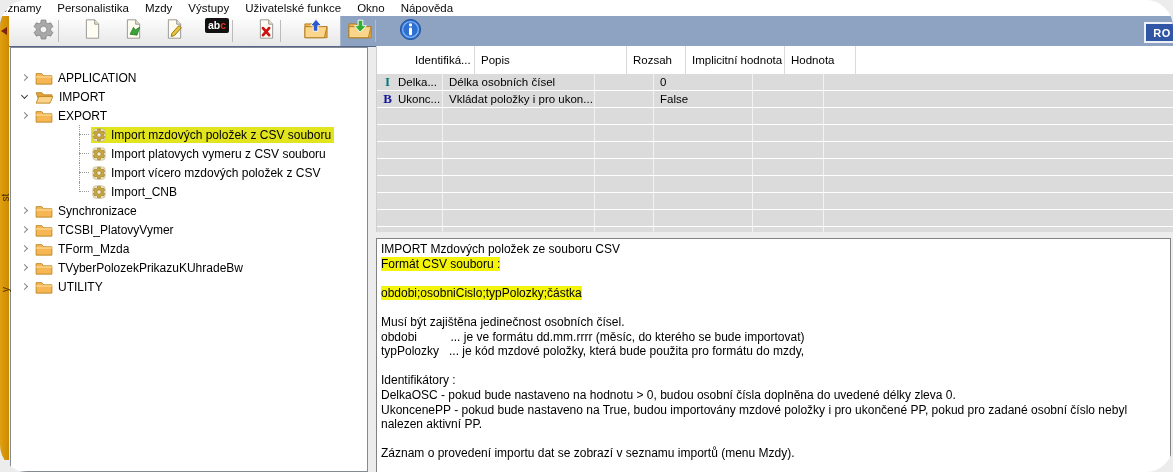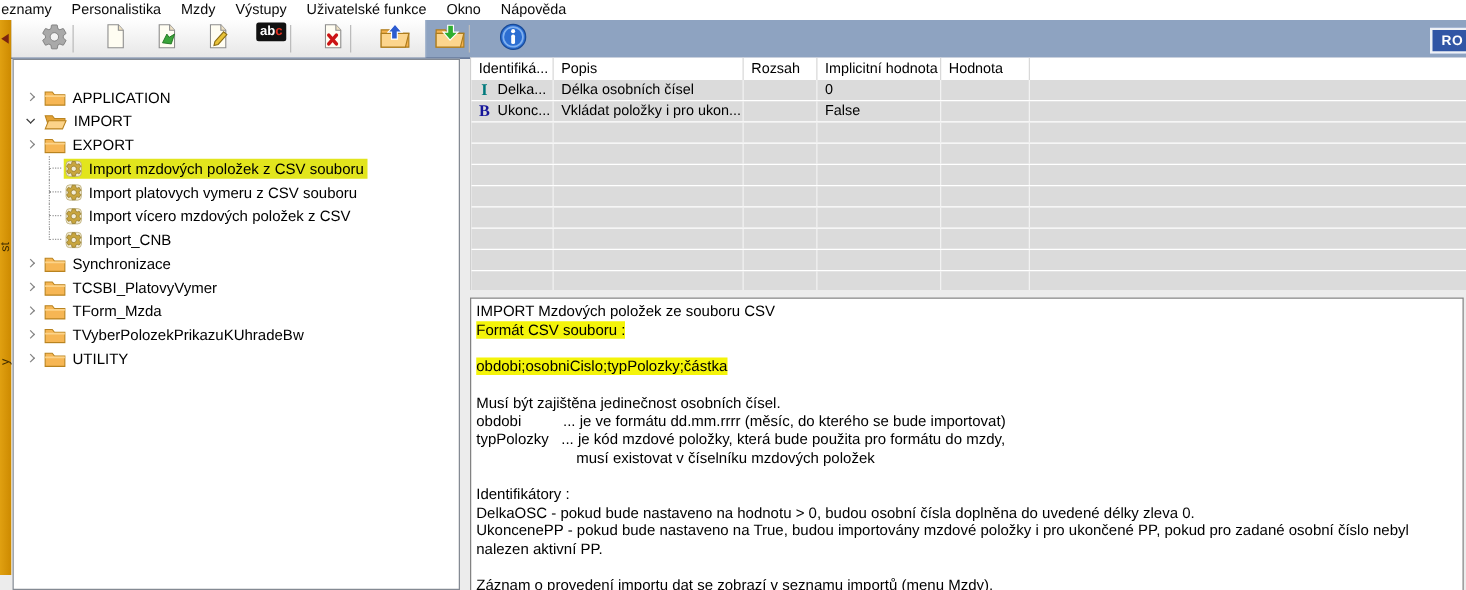--- a/index.html
+++ b/index.html
@@ -1,19 +1,19 @@
 <!DOCTYPE html>
 <html><head>
 <meta charset="utf-8">
 <style>
   * { margin:0; padding:0; box-sizing:border-box; }
   html,body { background:#ececec; }
   .screen {
     position:relative; width:1173px; height:472px; overflow:hidden;
-    background:#ececec; font-family:"Liberation Sans",sans-serif; color:#000;
+    background:#ececec; font-family:"Liberation Sans",sans-serif; color:#000;border-radius:27px;
   }
 
   
   .menubar { position:absolute; left:0; top:0; width:100%; height:16px;
     background:#ffffff; display:flex; align-items:center; }
   .menu-item { font-size:11.5px; color:#0a0a0a; padding:0 8px; cursor:default; }
   .menu-item:first-child { padding-left:1px; }
 
   
   .toolbar-band { position:absolute; left:0; top:16px; width:100%; height:31px;
@@ -45,36 +45,36 @@
 
   
   .tree-panel { position:absolute; left:10px; top:47px; width:358px; height:425px;
     background:#fff; border:1px solid #848a93; padding-top:20px; overflow:hidden; }
   .tree-row { position:relative; height:19px; display:flex; align-items:center;
     font-size:12px; cursor:default; }
   .chev { flex:none; width:5px; height:5px; margin-left:11px; margin-right:7px;
     border-right:1.5px solid #848484; border-bottom:1.5px solid #848484;
     transform:rotate(-45deg); }
   .chev.expanded { transform:rotate(45deg); border-color:#3c3c3c; margin-top:-3px; }
-  .tree-row.child { padding-left:40px; }
+  .tree-row.child { padding-left:40px;margin-left:40px; }
   .tree-row.child::before { content:""; position:absolute; left:28px; top:9px;
     width:10px; border-top:1px dotted #9a9a9a; }
   .tree-row.child::after { content:""; position:absolute; left:28px; top:0;
     height:100%; border-left:1px dotted #9a9a9a; }
   .tree-row.child.last::after { height:10px; }
   .tree-label-wrap { display:flex; align-items:center; padding:1px 3px 1px 1px; }
   .tree-label-wrap.hl { background:#e2e51d; }
   .tree-ico { flex:none; display:flex; align-items:center; margin-right:5px; }
   .tree-label { white-space:nowrap; }
 
   
   .grid-panel { position:absolute; left:376px; top:46px; width:797px; height:186px;
     background:#fff; overflow:hidden; border-left:1px solid #cfcfcf; }
   .grid-header { display:grid; grid-template-columns:66px 152px 59px 99px 71px 1fr;
-    height:18px; background:#fff; }
+    height:28px; background:#fff;padding-left:32px; }
   .grid-header .gcell { font-size:11.5px; display:flex; align-items:center;
     padding-left:6px; border-right:1px solid #d9d9d9; white-space:nowrap; overflow:hidden; }
   .grid-header .gcell:last-child { border-right:none; }
   .grid-row { display:grid; grid-template-columns:66px 152px 59px 99px 71px 1fr;
     height:16px; margin-bottom:1px; background:#dbdbdb; }
   .grid-row .gcell { font-size:11.5px; display:flex; align-items:center;
     padding-left:6px; border-right:1px solid #f2f2f2; white-space:nowrap; overflow:hidden; }
   .grid-row .gcell:last-child { border-right:none; }
   .grid-row .gcell.first { padding-left:4px; }
   .type-letter { font-family:"Liberation Serif",serif; font-weight:bold;
@@ -423,21 +423,20 @@
 
   <div class="desc-panel">
       <div class="desc-line">IMPORT Mzdových položek ze souboru CSV</div>
       <div class="desc-line"><span class="desc-hl">Formát CSV souboru :</span></div>
       <div class="desc-line">&nbsp;</div>
       <div class="desc-line"><span class="desc-hl">obdobi;osobniCislo;typPolozky;částka</span></div>
       <div class="desc-line">&nbsp;</div>
       <div class="desc-line">Musí být zajištěna jedinečnost osobních čísel.</div>
       <div class="desc-line">obdobi          ... je ve formátu dd.mm.rrrr (měsíc, do kterého se bude importovat)</div>
       <div class="desc-line">typPolozky   ... je kód mzdové položky, která bude použita pro formátu do mzdy,</div>
-      <div class="desc-line">                        musí existovat v číselníku mzdových položek</div>
       <div class="desc-line">&nbsp;</div>
       <div class="desc-line">Identifikátory :</div>
       <div class="desc-line">DelkaOSC - pokud bude nastaveno na hodnotu &gt; 0, budou osobní čísla doplněna do uvedené délky zleva 0.</div>
       <div class="desc-line">UkoncenePP - pokud bude nastaveno na True, budou importovány mzdové položky i pro ukončené PP, pokud pro zadané osobní číslo nebyl nalezen aktivní PP.</div>
       <div class="desc-line">&nbsp;</div>
       <div class="desc-line">Záznam o provedení importu dat se zobrazí v seznamu importů (menu Mzdy).</div>
     </div>
 
 </div>
 

